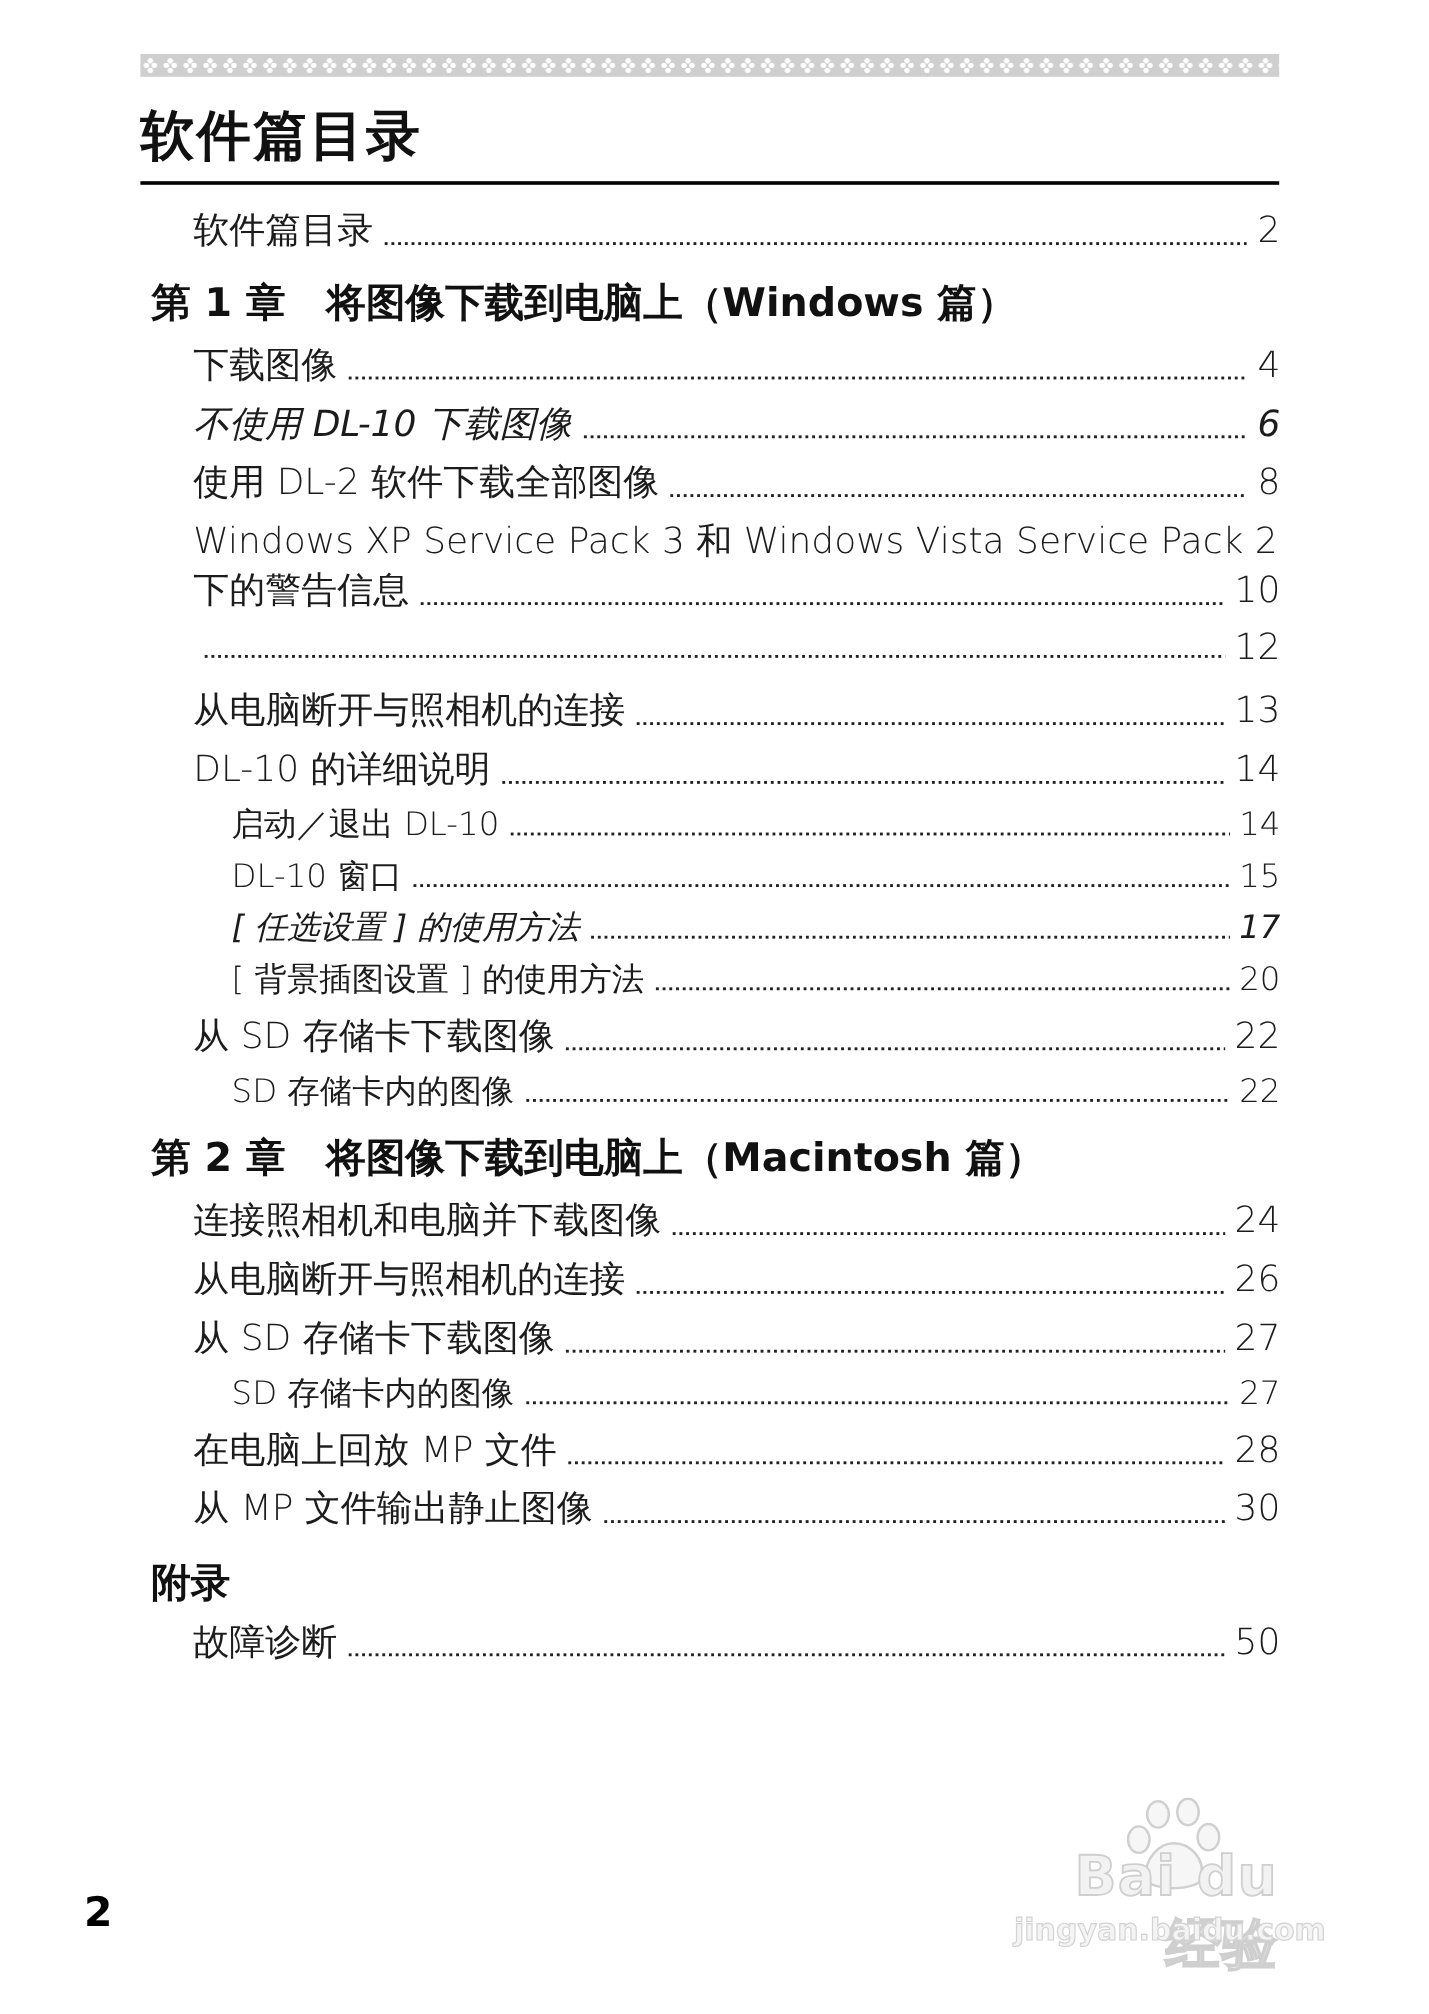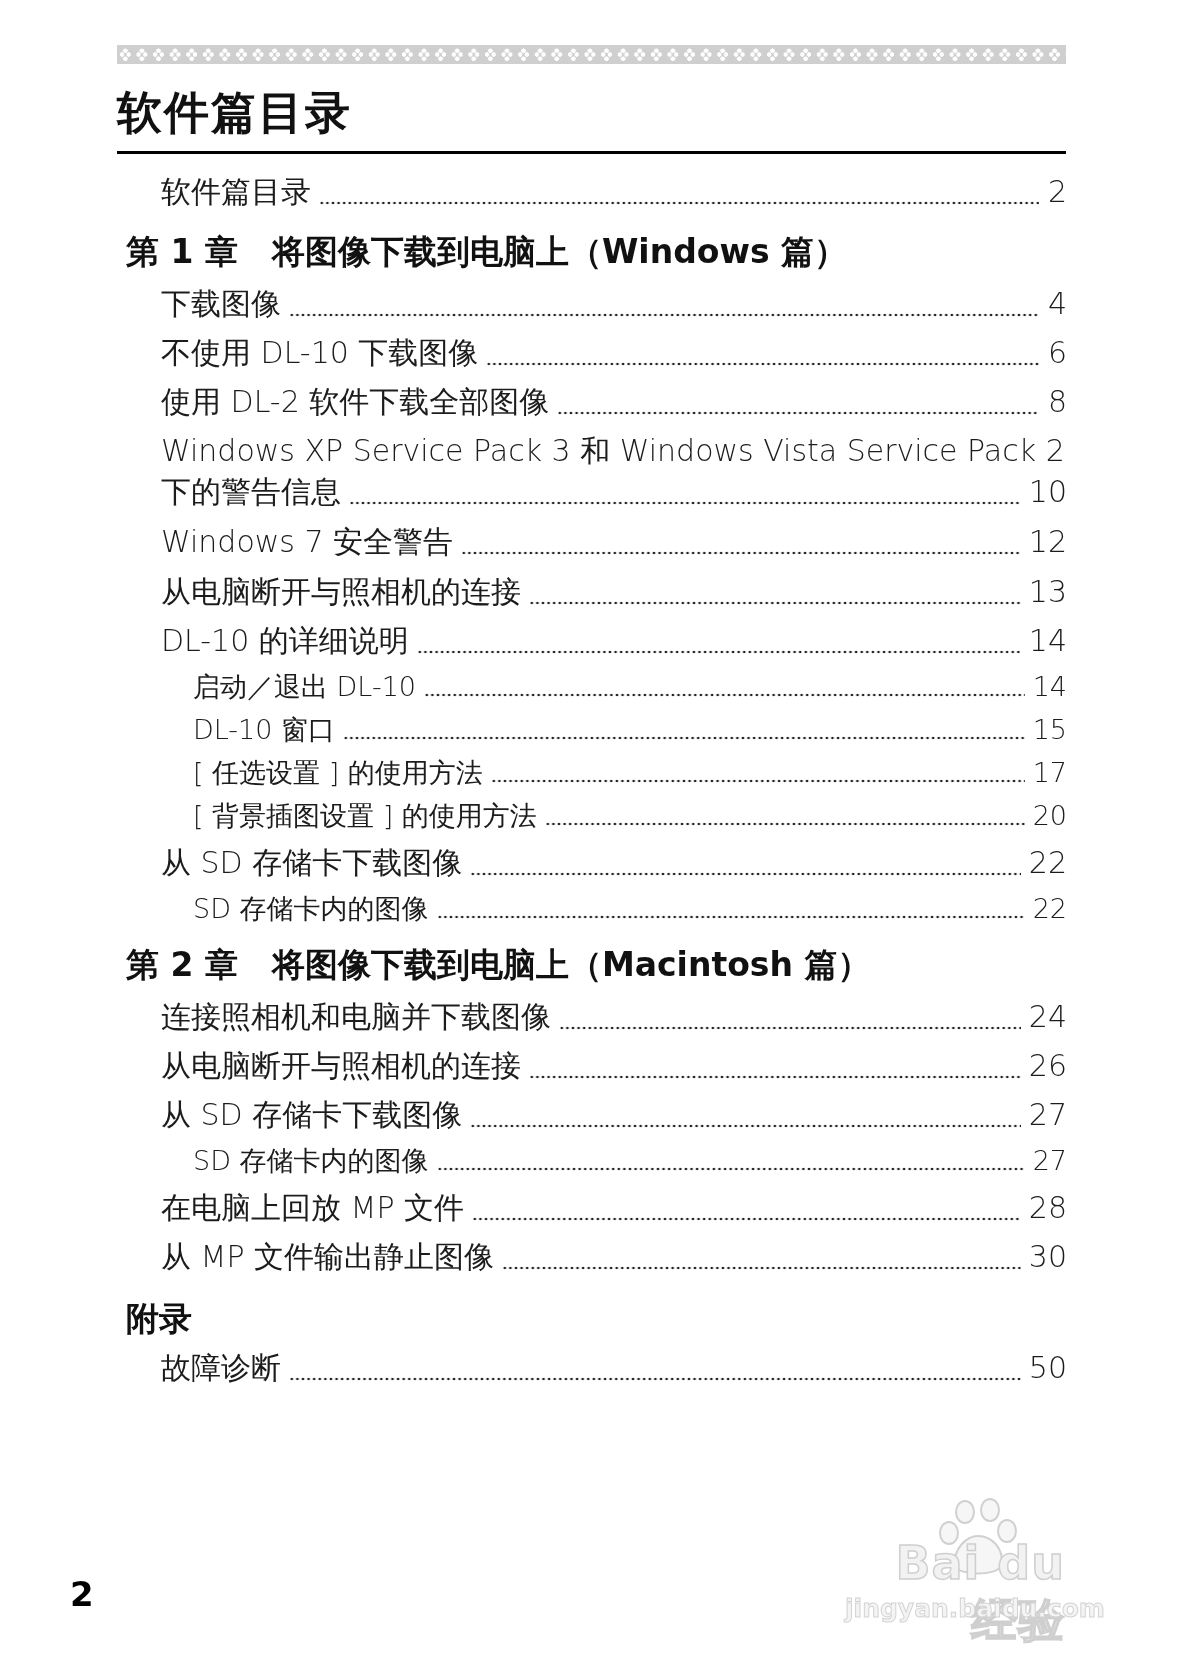--- a/index.html
+++ b/index.html
@@ -75,38 +75,37 @@
 
   <div class="chapter" style="top:230px;">
     <span class="num">第 1 章</span><span>将图像下载到电脑上（Windows 篇）</span>
   </div>
 
   <div class="row l1" style="top:284px;">
     <span class="label">下载图像</span>
     <span class="leader"></span>
     <span class="page">4</span>
   </div>
-  <div class="row l1" style="top:333px;">
+  <div class="row l1" style="top:333px;font-style:italic;">
     <span class="label">不使用 DL-10 下载图像</span>
     <span class="leader"></span>
     <span class="page">6</span>
   </div>
   <div class="row l1" style="top:382px;">
     <span class="label">使用 DL-2 软件下载全部图像</span>
     <span class="leader"></span>
     <span class="page">8</span>
   </div>
   <div class="wrap-line" style="top:431px;">Windows XP Service Pack 3 和 Windows Vista Service Pack 2</div>
   <div class="row l1" style="top:472px;">
     <span class="label">下的警告信息</span>
     <span class="leader"></span>
     <span class="page">10</span>
   </div>
   <div class="row l1" style="top:522px;">
-    <span class="label">Windows 7 安全警告</span>
     <span class="leader"></span>
     <span class="page">12</span>
   </div>
   <div class="row l1" style="top:572px;">
     <span class="label">从电脑断开与照相机的连接</span>
     <span class="leader"></span>
     <span class="page">13</span>
   </div>
   <div class="row l1" style="top:621px;">
     <span class="label">DL-10 的详细说明</span>
@@ -116,21 +115,21 @@
   <div class="row l2" style="top:669px;">
     <span class="label">启动／退出 DL-10</span>
     <span class="leader"></span>
     <span class="page">14</span>
   </div>
   <div class="row l2" style="top:712px;justify-content:flex-end;">
     <span class="label">DL-10 窗口</span>
     <span class="leader"></span>
     <span class="page">15</span>
   </div>
-  <div class="row l2" style="top:755px;">
+  <div class="row l2" style="top:755px;font-style:italic;">
     <span class="label">[ 任选设置 ] 的使用方法</span>
     <span class="leader"></span>
     <span class="page">17</span>
   </div>
   <div class="row l2" style="top:798px;">
     <span class="label">[ 背景插图设置 ] 的使用方法</span>
     <span class="leader"></span>
     <span class="page">20</span>
   </div>
   <div class="row l1" style="top:843px;">

